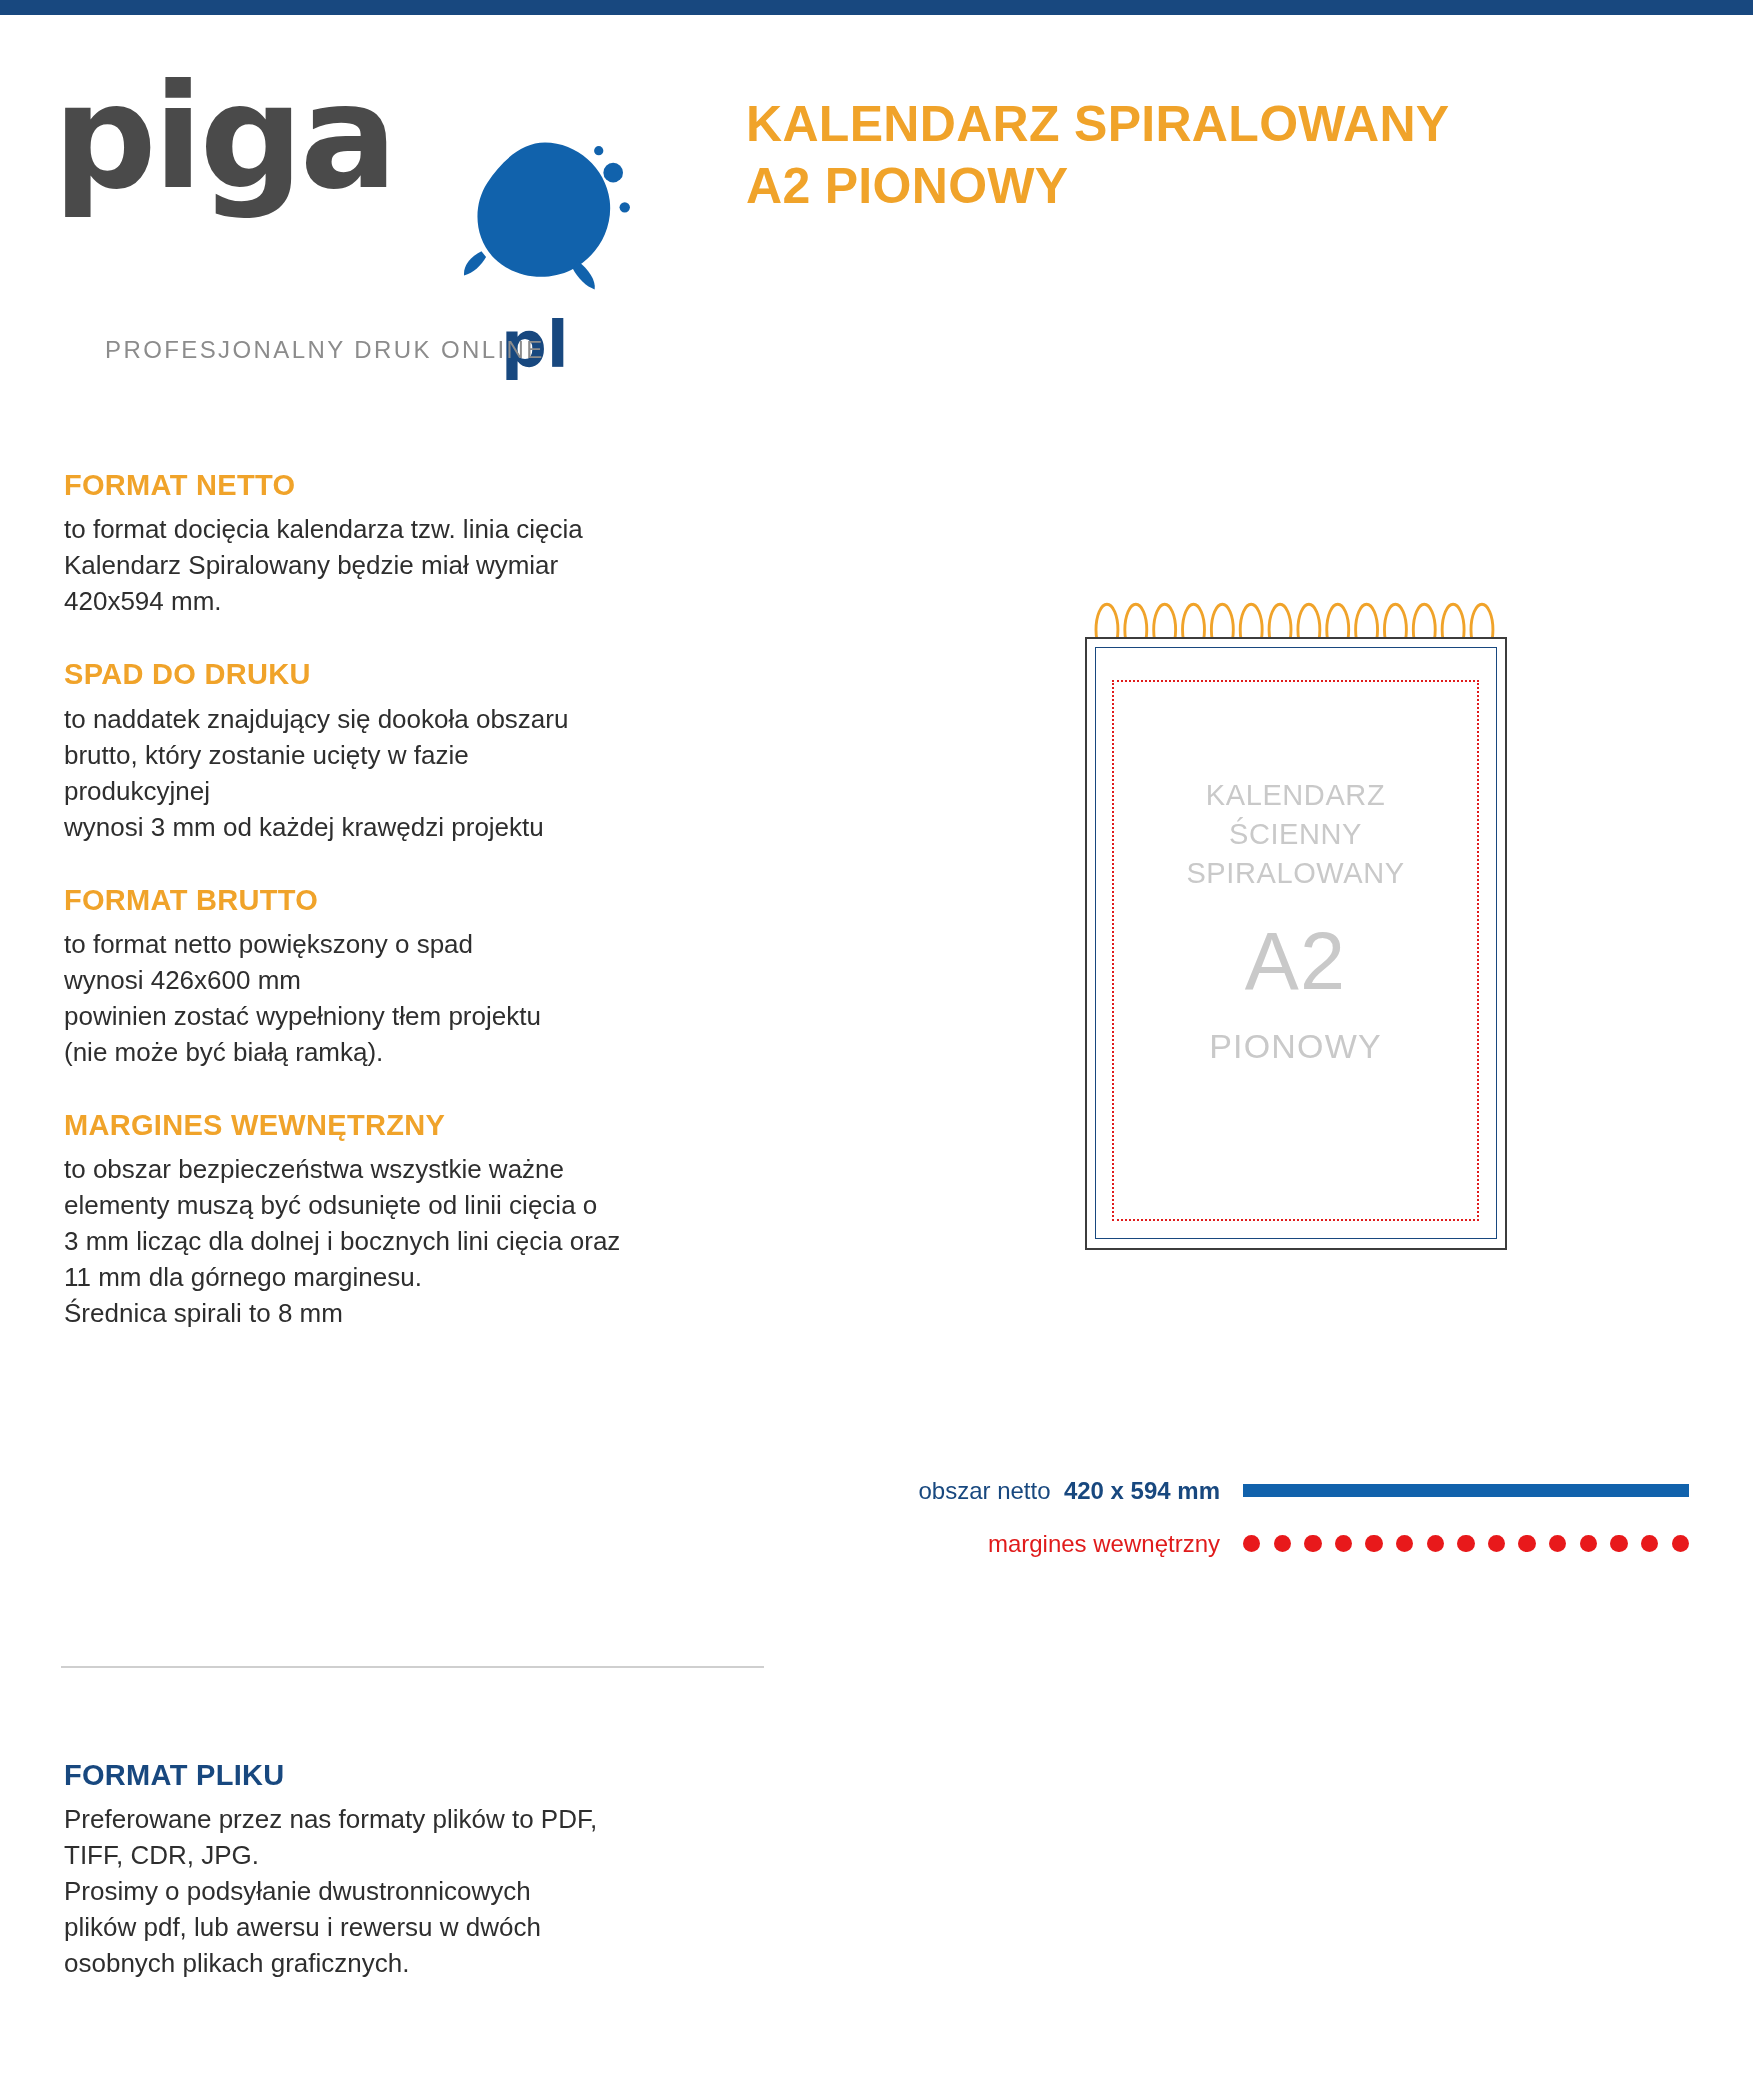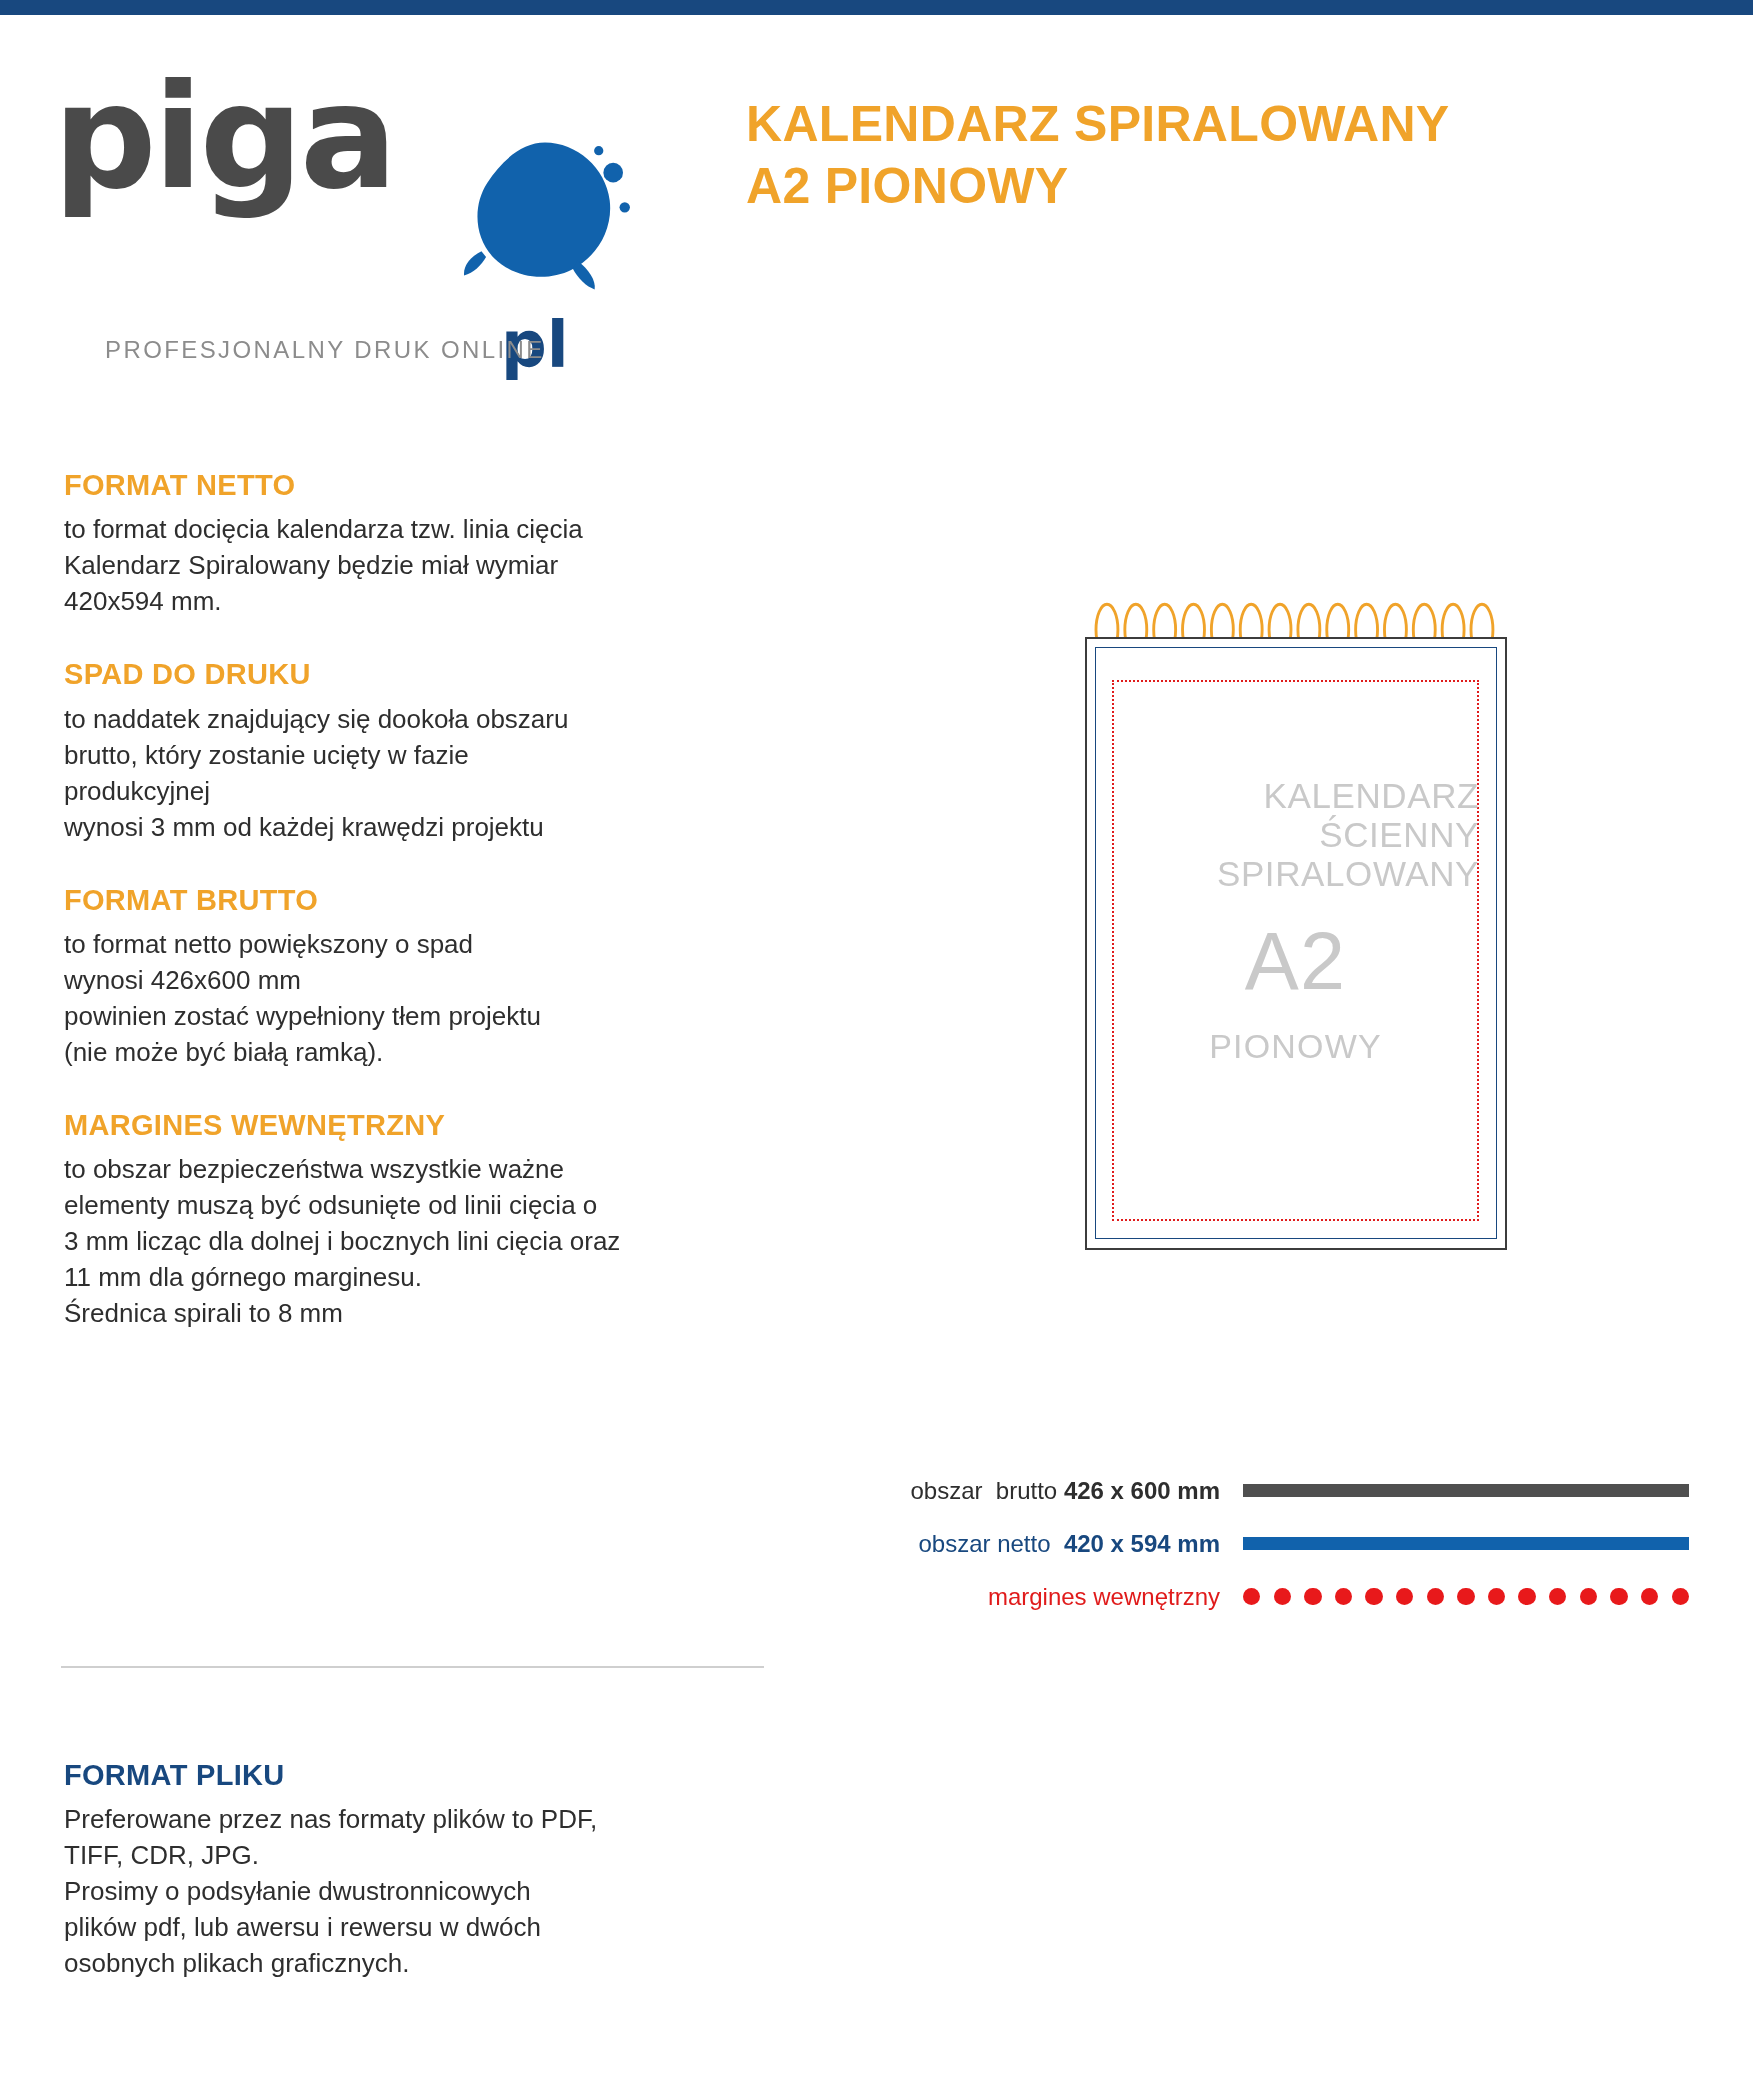--- a/index.html
+++ b/index.html
@@ -187,24 +187,23 @@
   .cal-label {
     position: absolute;
     left: 39px;
     top: 174px;
     width: 367px;
     text-align: center;
     font-family: "Liberation Sans", sans-serif;
     color: #c9c9c9;
   }
   .cal-label .l1 {
-    font-size: 35px;
+    font-size: 29px;
     line-height: 39px;
     letter-spacing: 0.6px;
-    text-align: right;
   }
   .cal-label .big {
     font-size: 81px;
     line-height: 110px;
     margin-top: 12.7px;
     letter-spacing: 1.2px;
   }
   .cal-label .l3 {
     font-size: 34px;
     line-height: 39px;
@@ -373,26 +372,20 @@
     <div class="l1">KALENDARZ</div>
     <div class="l1">ŚCIENNY</div>
     <div class="l1">SPIRALOWANY</div>
     <div class="big">A2</div>
     <div class="l3">PIONOWY</div>
   </div>
 </div>
 
 <div class="legend">
 
-  <div class="legend-row">
-    <div class="legend-label"><span>obszar  brutto </span><span class="b">426 x 600 mm</span></div>
-    <div class="legend-swatch">
-      <div class="bar-grey"></div>
-    </div>
-  </div>
 
   <div class="legend-row">
     <div class="legend-label blue"><span>obszar netto  </span><span class="b">420 x 594 mm</span></div>
     <div class="legend-swatch">
       <div class="bar-blue"></div>
     </div>
   </div>
 
   <div class="legend-row">
     <div class="legend-label red">margines wewnętrzny</div>

